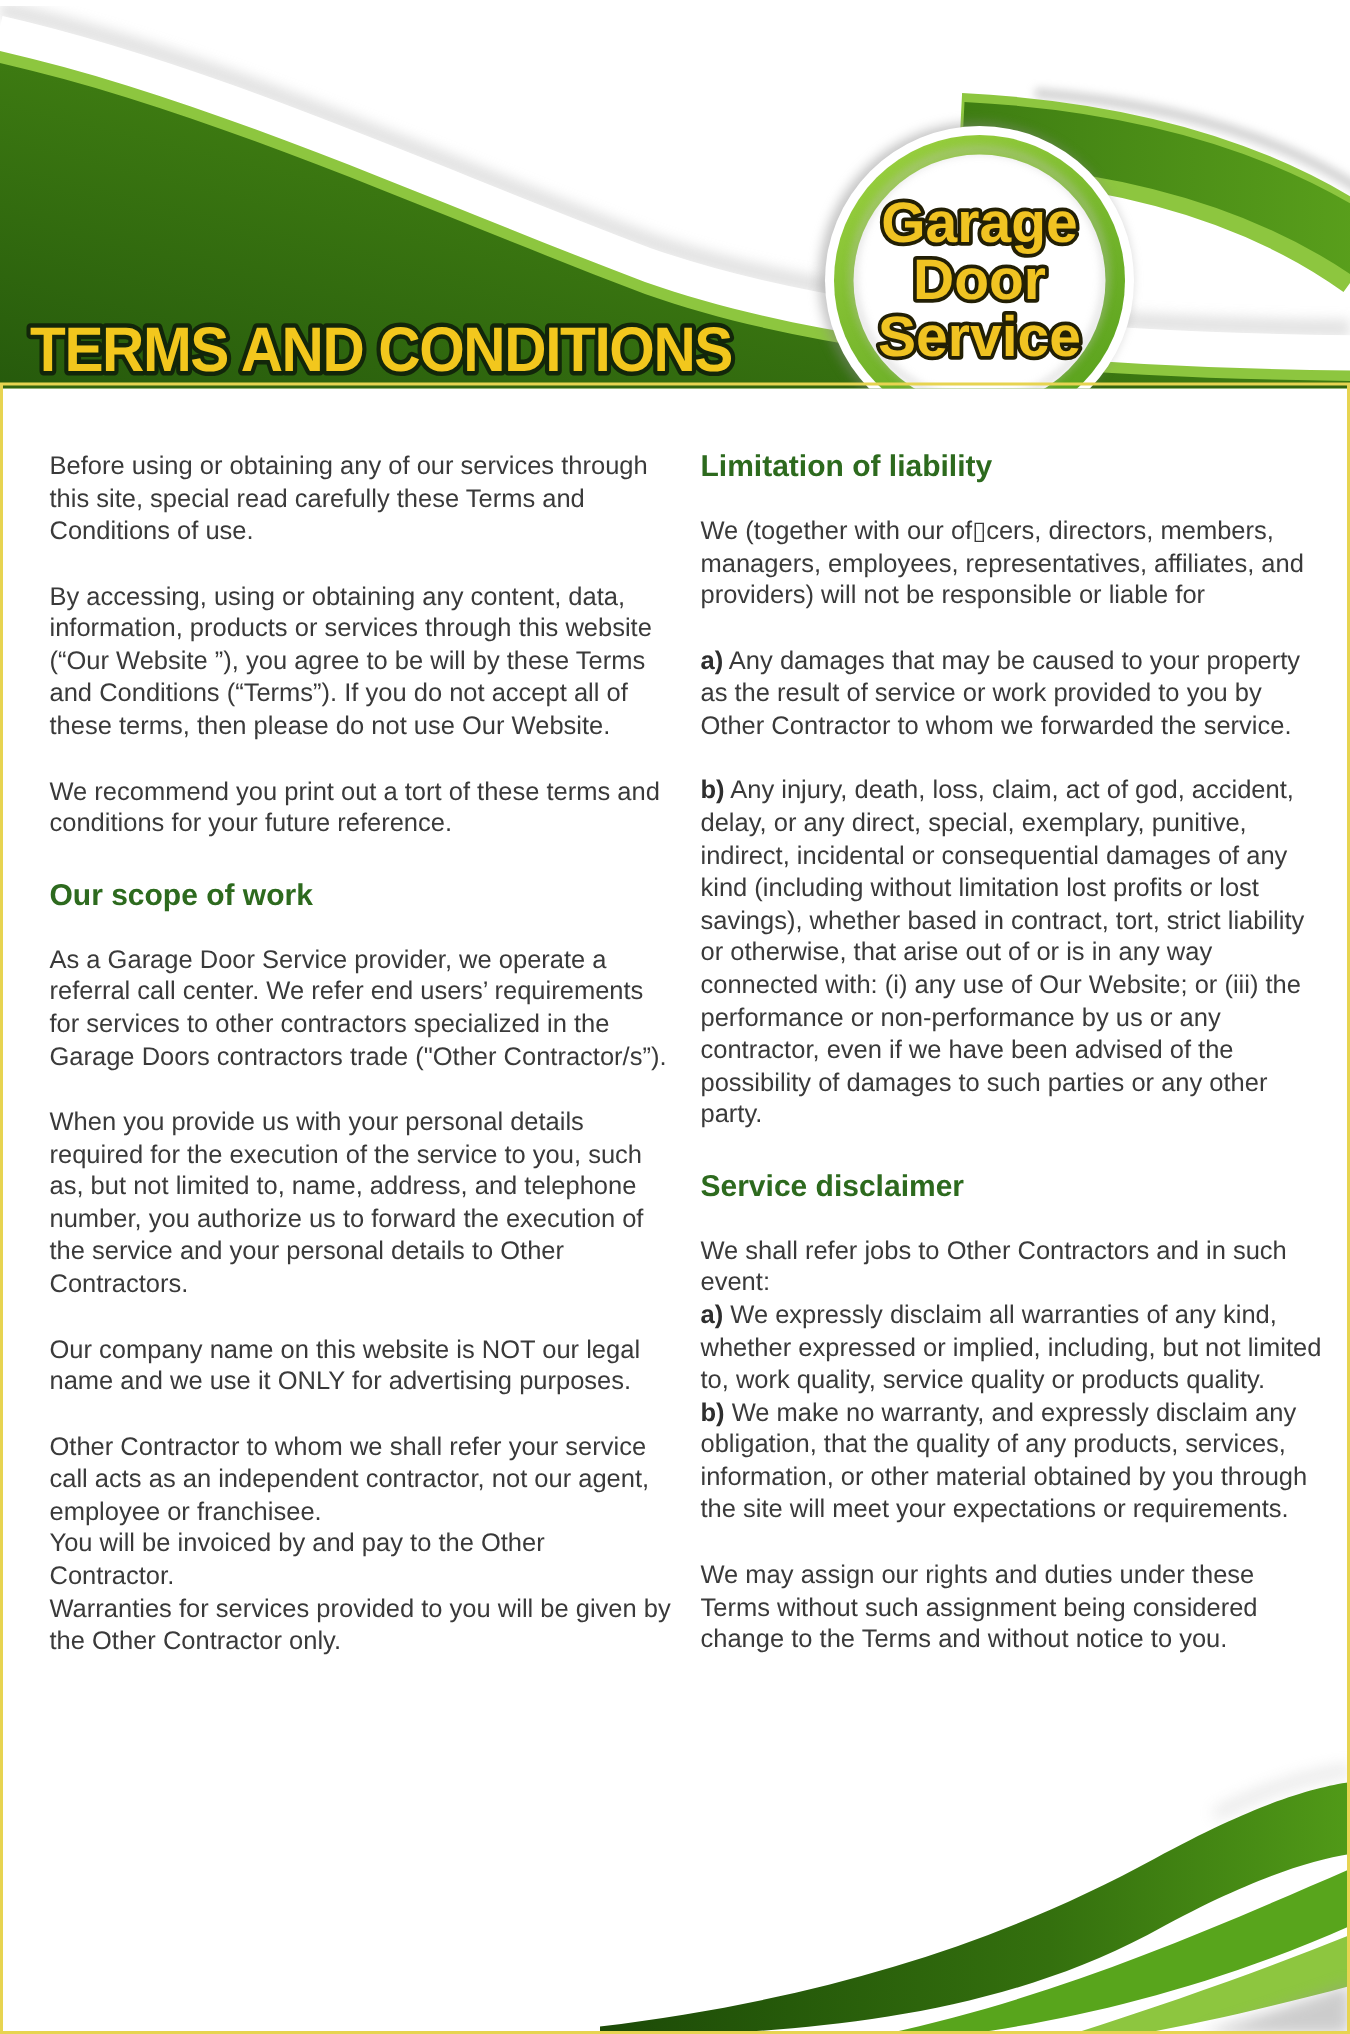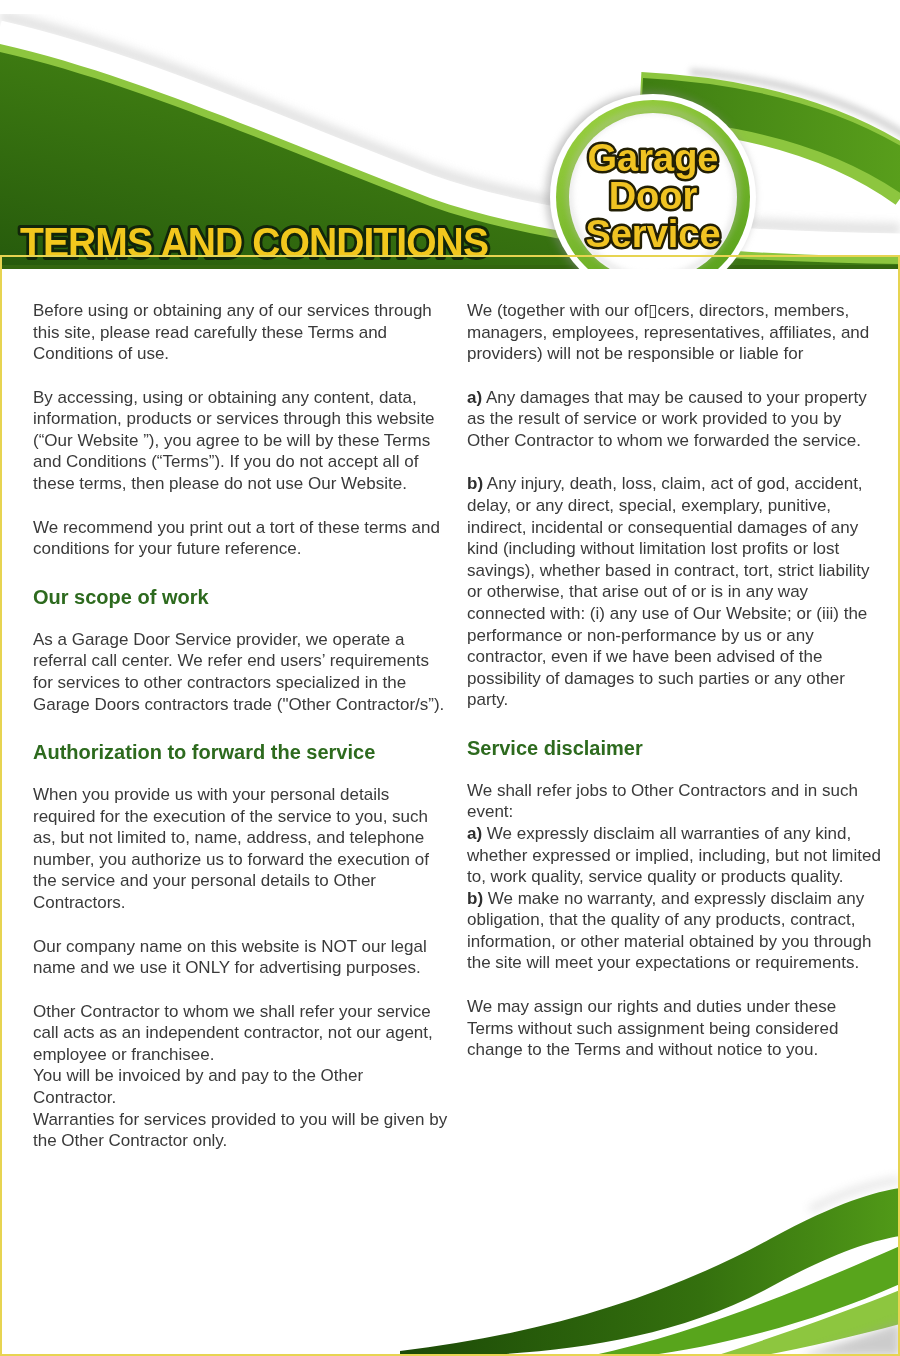--- a/index.html
+++ b/index.html
@@ -1,20 +1,20 @@
 <!DOCTYPE html>
 <html><head>
 <meta charset="utf-8">
 <style>
   html,body{margin:0;padding:0;}
   body{
     width:900px;height:1356px;position:relative;overflow:hidden;background:#fff;
     font-family:"Liberation Sans","DejaVu Sans",sans-serif;
   }
-  .header-wrap{position:absolute;top:14px;left:0;width:900px;height:244px;z-index:3;border-radius:20px;}
+  .header-wrap{position:absolute;top:4px;left:0;width:900px;height:244px;z-index:3;border-radius:20px;}
   .page-frame{
     position:absolute;left:0;right:0;top:255px;bottom:0;
     border:2px solid #e7d451;pointer-events:none;z-index:9;
   }
   .bottom-swoosh{position:absolute;left:0;bottom:0;width:900px;height:212px;z-index:1;pointer-events:none;}
   .content{
     position:absolute;top:253px;left:0;right:0;bottom:0;
     padding:47px 16px 0 33px;display:flex;gap:19px;z-index:2;
   }
   .col{width:415px;flex:0 0 415px;}
@@ -101,37 +101,37 @@
   </defs>
   <path d="M900,36 C870,40 840,50 810,66" fill="none" stroke="#bdbdbd" stroke-width="6" opacity="0.45" filter="url(#bsoft)"></path>
   <path d="M400,207 C540,190 660,155 770,95 C840,57 875,48 900,44 L900,92 C870,97 830,110 765,146 C670,196 560,208 470,212 L400,212 Z" fill="url(#gBand1)"></path>
   <path d="M590,212 C700,188 790,150 900,102 L900,140 C810,180 720,202 645,212 Z" fill="#58a51c"></path>
   <path d="M715,212 C790,188 850,166 900,146 L900,180 C855,192 805,204 760,212 Z" fill="#8dc63f"></path>
   <path d="M800,212 C850,196 880,186 900,178 L900,212 Z" fill="#9a9a9a" opacity="0.5" filter="url(#bsoft)"></path>
 </svg>
 
 <div class="content">
   <div class="col">
-      <p class="para"><span>Before using or obtaining any of our services through this site, please read carefully these Terms and Conditions of use.</span></p>
+      <p class="para"><span>Before using or obtaining any of our services through this site, special read carefully these Terms and Conditions of use.</span></p>
       <p class="para"><span>By accessing, using or obtaining any content, data, information, products or services through this website (“Our Website ”), you agree to be will by these Terms and Conditions (“Terms”). If you do not accept all of these terms, then please do not use Our Website.</span></p>
       <p class="para"><span>We recommend you print out a tort of these terms and conditions for your future reference.</span></p>
       <h2 class="sec-h">Our scope of work</h2>
       <p class="para"><span>As a Garage Door Service provider, we operate a referral call center. We refer end users’ requirements for services to other contractors specialized in the Garage Doors contractors trade ("Other Contractor/s”).</span></p>
-      <h2 class="sec-h">Authorization to forward the service</h2>
       <p class="para"><span>When you provide us with your personal details required for the execution of the service to you, such as, but not limited to, name, address, and telephone number, you authorize us to forward the execution of the service and your personal details to Other Contractors.</span></p>
       <p class="para"><span>Our company name on this website is NOT our legal name and we use it ONLY for advertising purposes.</span></p>
       <p class="para"><span>Other Contractor to whom we shall refer your service call acts as an independent contractor, not our agent, employee or franchisee.
 You will be invoiced by and pay to the Other Contractor.
 Warranties for services provided to you will be given by the Other Contractor only.</span></p>
     </div>
   <div class="col">
+      <h2 class="sec-h">Limitation of liability</h2>
       <p class="para"><span>We (together with our of▯cers, directors, members, managers, employees, representatives, affiliates, and providers) will not be responsible or liable for</span></p>
       <p class="para"><b>a)</b><span> Any damages that may be caused to your property as the result of service or work provided to you by Other Contractor to whom we forwarded the service.</span></p>
       <p class="para"><b>b)</b><span> Any injury, death, loss, claim, act of god, accident, delay, or any direct, special, exemplary, punitive, indirect, incidental or consequential damages of any kind (including without limitation lost profits or lost savings), whether based in contract, tort, strict liability or otherwise, that arise out of or is in any way connected with: (i) any use of Our Website; or (iii) the performance or non-performance by us or any contractor, even if we have been advised of the possibility of damages to such parties or any other party.</span></p>
       <h2 class="sec-h">Service disclaimer</h2>
       <p class="para"><span>We shall refer jobs to Other Contractors and in such event:
 </span><b>a)</b><span> We expressly disclaim all warranties of any kind, whether expressed or implied, including, but not limited to, work quality, service quality or products quality.
-</span><b>b)</b><span> We make no warranty, and expressly disclaim any obligation, that the quality of any products, contract, information, or other material obtained by you through the site will meet your expectations or requirements.</span></p>
+</span><b>b)</b><span> We make no warranty, and expressly disclaim any obligation, that the quality of any products, services, information, or other material obtained by you through the site will meet your expectations or requirements.</span></p>
       <p class="para"><span>We may assign our rights and duties under these Terms without such assignment being considered change to the Terms and without notice to you.</span></p>
     </div>
 </div>
 
 <div class="page-frame"></div>
 
 </body></html>

